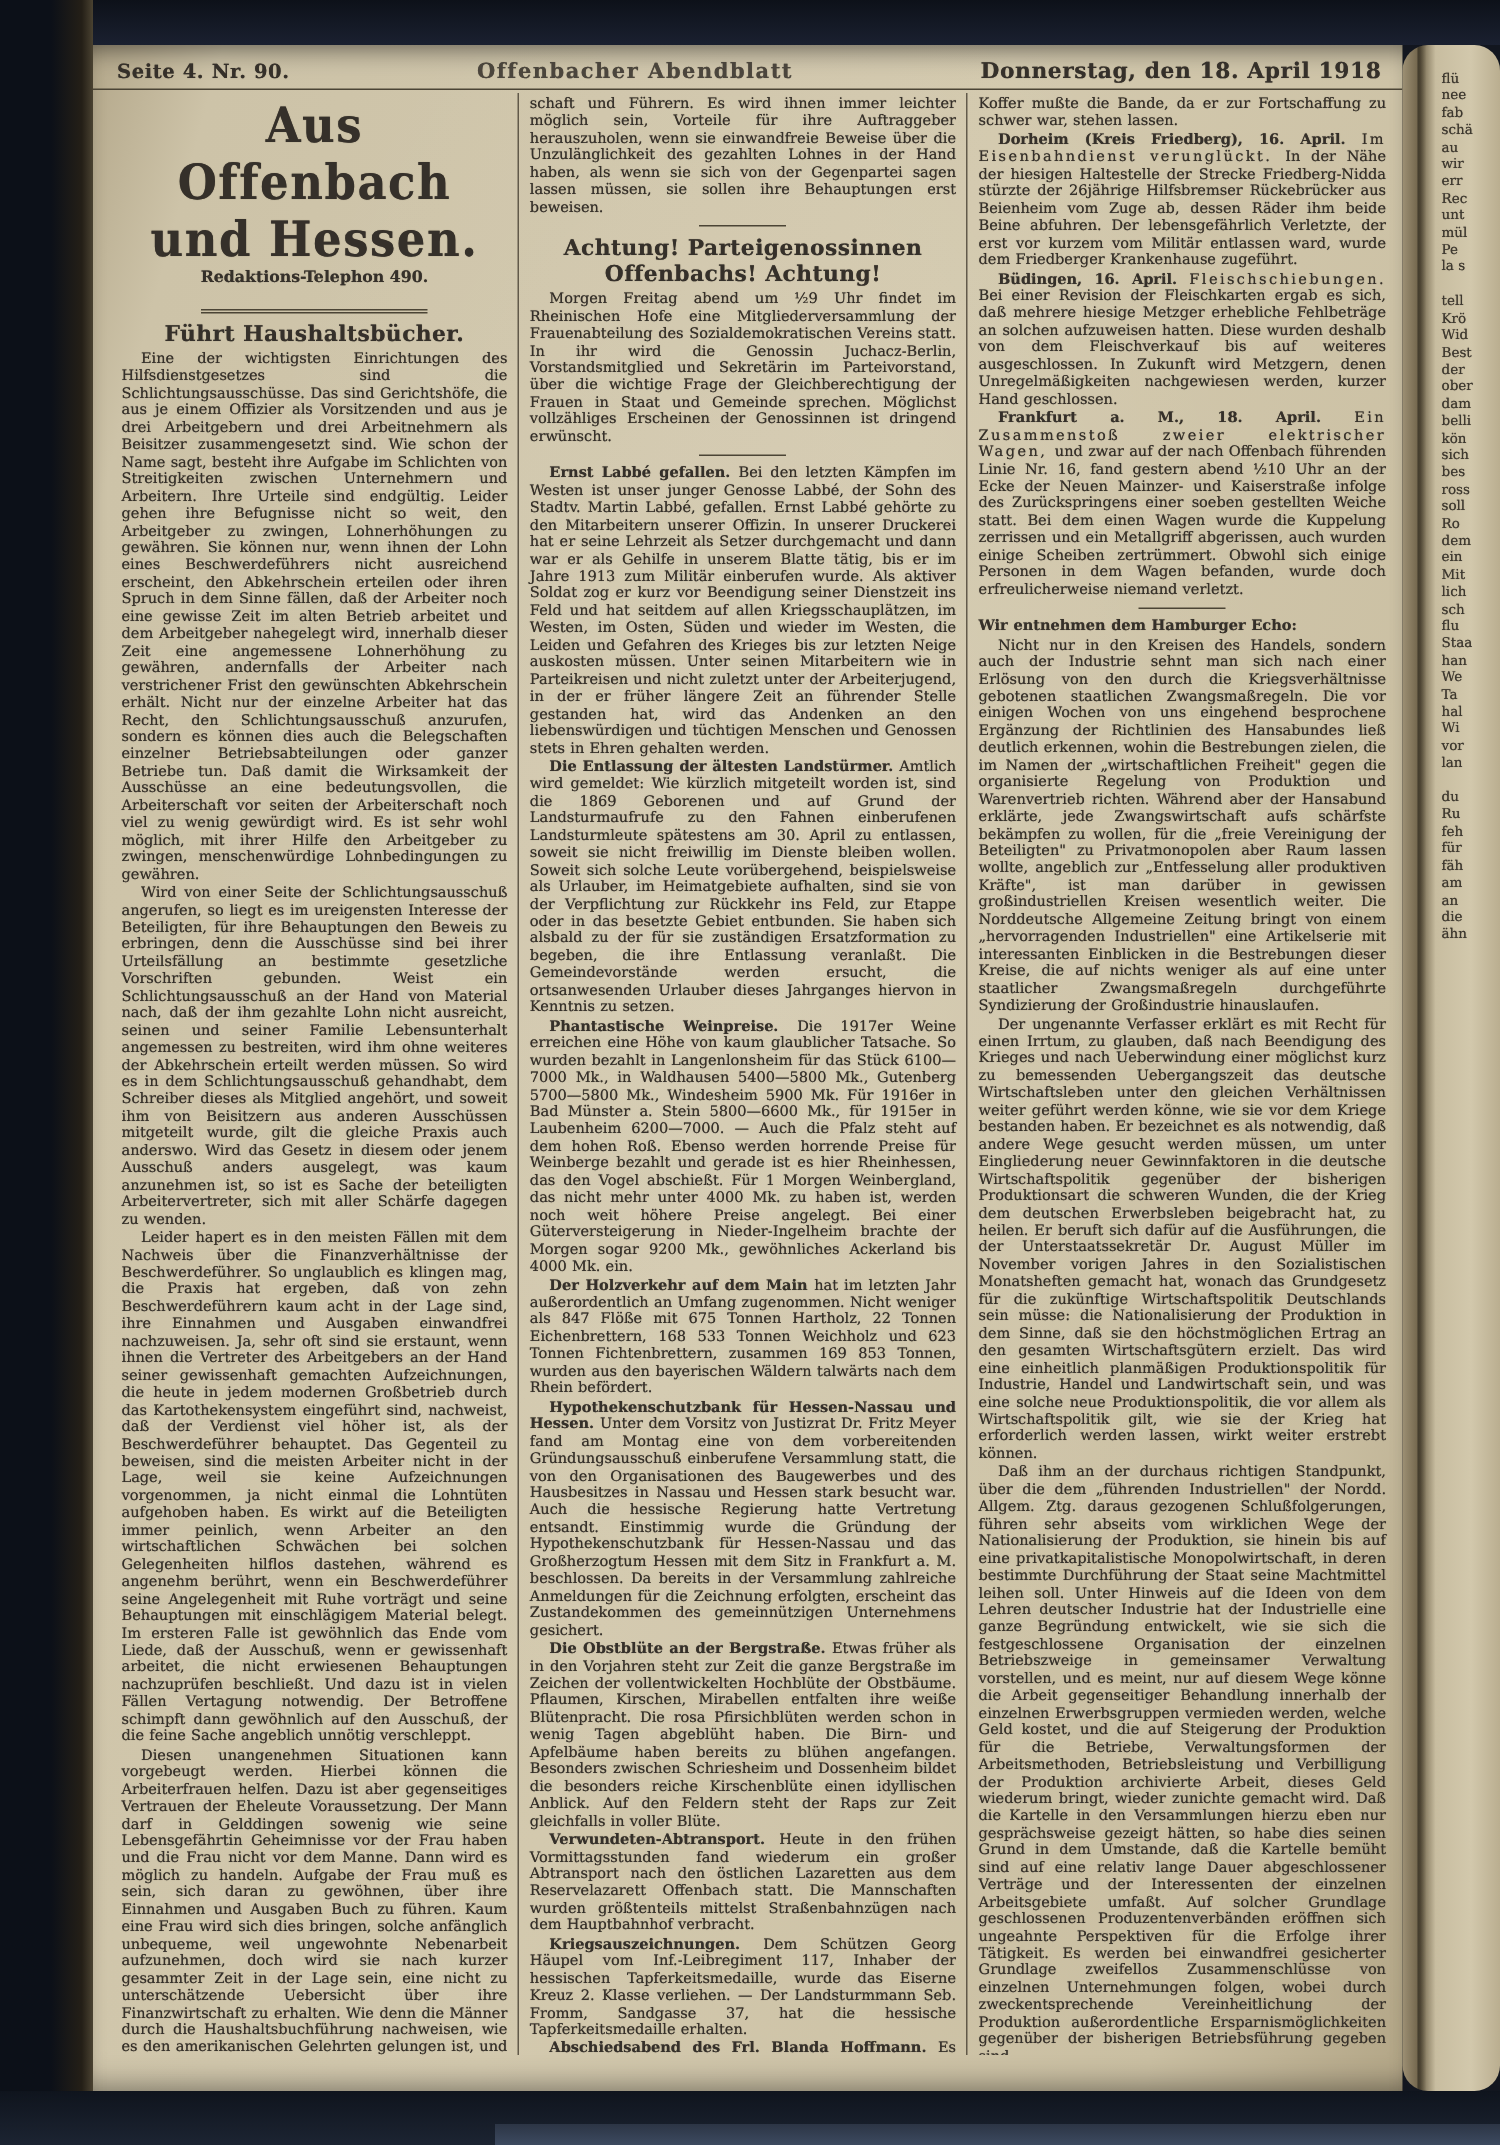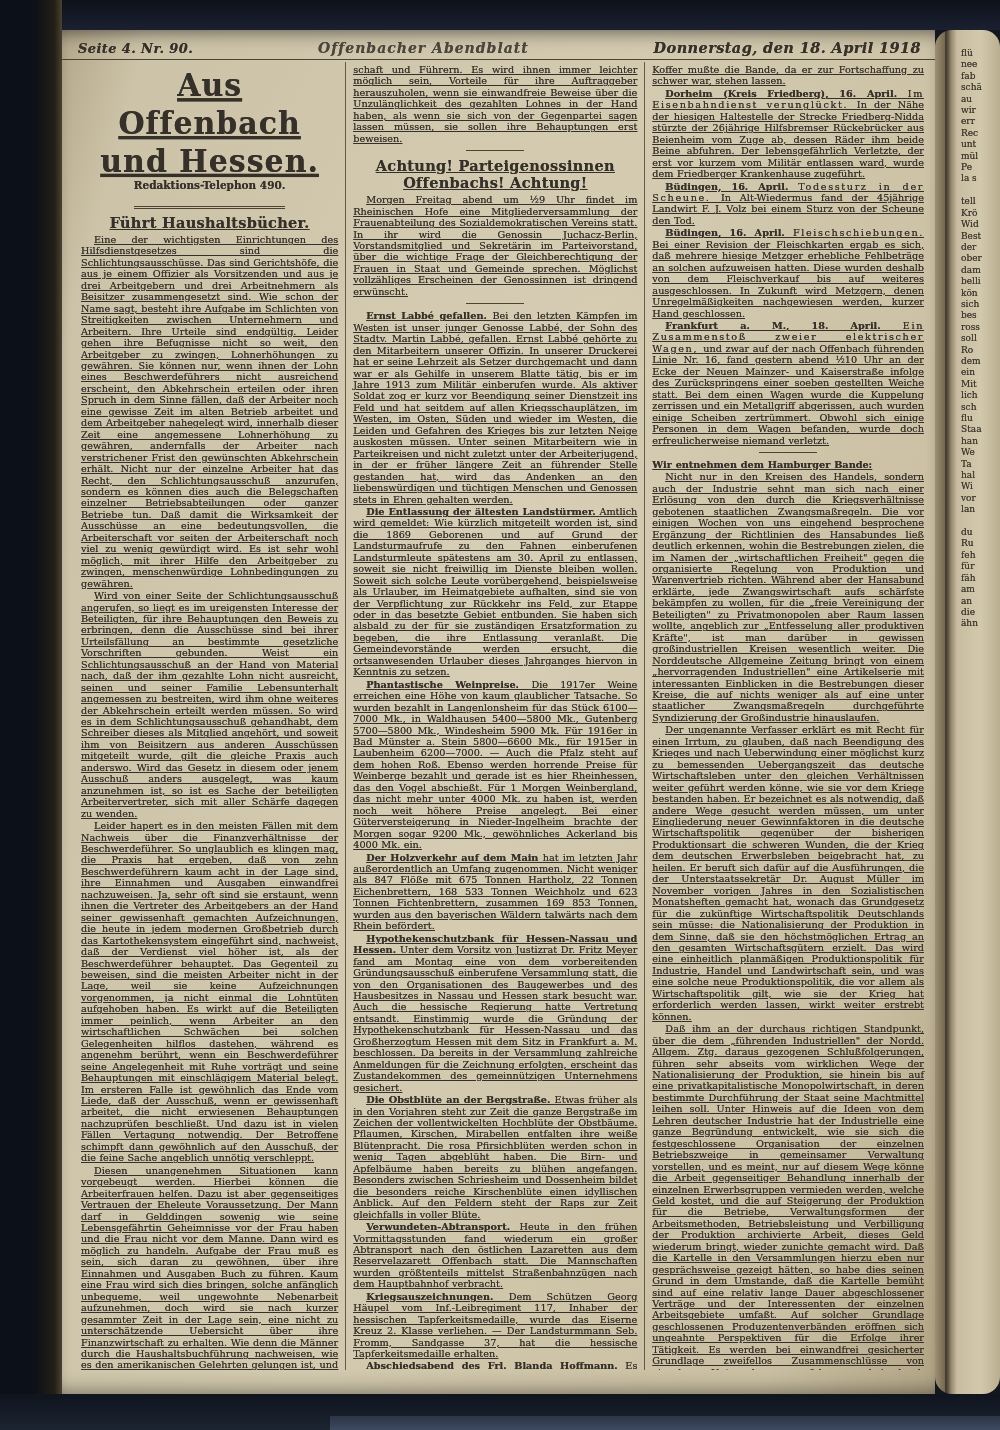--- a/index.html
+++ b/index.html
@@ -34,26 +34,26 @@
     background:linear-gradient(90deg,rgba(0,0,0,.45),rgba(0,0,0,0));}
   .edge .frag{
     position:absolute;left:26px;top:18px;width:40px;
     font-size:9px;line-height:11.4px;color:#3d382f;white-space:pre-line;
   }
   
   .masthead{
     display:flex;justify-content:space-between;align-items:baseline;
     padding:9px 14px 3px 16px;
     border-bottom:1.5px solid #4b4435;
-    font-weight:bold;font-size:13px;letter-spacing:.4px;font-style:italic;
+    font-weight:bold;font-size:13px;letter-spacing:.4px;
   }
   .masthead .mid{font-size:14px;letter-spacing:1px;opacity:.85;}
   .masthead .right{font-size:14.5px;}
   
-  .cols{display:flex;height:1308px;overflow:hidden;padding:2px 4px 0 12px;text-decoration:underline;}
+  .cols{display:flex;height:1308px;overflow:hidden;padding:2px 4px 0 12px;}
   .col{overflow:hidden;padding:2px 7px 0 7px;}
   .col-0{width:268px;}
   .col-1{width:296px;border-left:1px solid rgba(60,52,40,.75);border-right:1px solid rgba(60,52,40,.75);}
   .col-2{width:283px;}
   .col p{
     margin:0 0 1px 0;
     font-size:9.7px;line-height:11.45px;
     text-align:justify;text-indent:13px;
     word-spacing:.4px;
   }
@@ -111,25 +111,24 @@
         <p><span class="lead">Der Holzverkehr auf dem Main </span>hat im letzten Jahr außerordentlich an Umfang zugenommen. Nicht weniger als 847 Flöße mit 675 Tonnen Hartholz, 22 Tonnen Eichenbrettern, 168 533 Tonnen Weichholz und 623 Tonnen Fichtenbrettern, zusammen 169 853 Tonnen, wurden aus den bayerischen Wäldern talwärts nach dem Rhein befördert.</p>
         <p><span class="lead">Hypothekenschutzbank für Hessen-Nassau und Hessen. </span>Unter dem Vorsitz von Justizrat Dr. Fritz Meyer fand am Montag eine von dem vorbereitenden Gründungsausschuß einberufene Versammlung statt, die von den Organisationen des Baugewerbes und des Hausbesitzes in Nassau und Hessen stark besucht war. Auch die hessische Regierung hatte Vertretung entsandt. Einstimmig wurde die Gründung der Hypothekenschutzbank für Hessen-Nassau und das Großherzogtum Hessen mit dem Sitz in Frankfurt a. M. beschlossen. Da bereits in der Versammlung zahlreiche Anmeldungen für die Zeichnung erfolgten, erscheint das Zustandekommen des gemeinnützigen Unternehmens gesichert.</p>
         <p><span class="lead">Die Obstblüte an der Bergstraße. </span>Etwas früher als in den Vorjahren steht zur Zeit die ganze Bergstraße im Zeichen der vollentwickelten Hochblüte der Obstbäume. Pflaumen, Kirschen, Mirabellen entfalten ihre weiße Blütenpracht. Die rosa Pfirsichblüten werden schon in wenig Tagen abgeblüht haben. Die Birn- und Apfelbäume haben bereits zu blühen angefangen. Besonders zwischen Schriesheim und Dossenheim bildet die besonders reiche Kirschenblüte einen idyllischen Anblick. Auf den Feldern steht der Raps zur Zeit gleichfalls in voller Blüte.</p>
         <p><span class="lead">Verwundeten-Abtransport. </span>Heute in den frühen Vormittagsstunden fand wiederum ein großer Abtransport nach den östlichen Lazaretten aus dem Reservelazarett Offenbach statt. Die Mannschaften wurden größtenteils mittelst Straßenbahnzügen nach dem Hauptbahnhof verbracht.</p>
         <p><span class="lead">Kriegsauszeichnungen. </span>Dem Schützen Georg Häupel vom Inf.-Leibregiment 117, Inhaber der hessischen Tapferkeitsmedaille, wurde das Eiserne Kreuz 2. Klasse verliehen. — Der Landsturmmann Seb. Fromm, Sandgasse 37, hat die hessische Tapferkeitsmedaille erhalten.</p>
         <p><span class="lead">Abschiedsabend des Frl. Blanda Hoffmann. </span>Es dürfte von besonderem Interesse sein, zu erfahren, daß Frl. Blanda Hoffmann, 1. Soubrette vom Albert Schumann-Theater in Frankfurt, vorher am Offenbacher und Hanauer Stadttheater, am Sonntag, den 21. April, abends 7 Uhr, im Saalbau Albano (Schwanenhof, Herrnstraße), ihren Abschiedsabend veranstaltet, da sie ab 1. Mai an das Tivoli-Operetten-Theater Bremen verpflichtet worden ist. Es ist also allen Gelegenheit geboten, diese hervorragende Künstlerin noch einmal zu hören. Frl. Hoffmann wird eine Reihe schöner Wiener Lieder vortragen. Die Hanauer Dilettanten-Verbindung „Hanovia" hat sich bereit erklärt, das von ihr in Hanau zweimal hintereinander mit großem Erfolg aufgeführte Gerichtsstück „In Ewigkeit, Amen" von Anton Wildgans zur Darstellung zu bringen. Das Stück dürfte hier einen großen Erfolg davontragen, zumal die Rolle der Jenny Maria Dworak von Frl. Leontine Sagan vom Neuen Theater Frankfurt dargestellt wird. Ein Teil der Hanauer Garnisonskapelle wird das Programm durch gute Musikstücke verschönern. Die Eintrittspreise betragen: 1. Platz Mk. 2.50, 2. Platz Mk. 2.—, Gallerie ab Mk. 1.— Vorverkauf in der Hofbuchhandlung von Steinweg und im Zigarrengeschäft von Hauernagel, Frankfurterstr. Siehe Inserat.</p>
       </div>
     <div class="col col-2">
         <p class="ni">Koffer mußte die Bande, da er zur Fortschaffung zu schwer war, stehen lassen.</p>
         <p><span class="lead">Dorheim (Kreis Friedberg), 16. April. </span><span class="sperr">Im Eisenbahndienst verunglückt. </span>In der Nähe der hiesigen Haltestelle der Strecke Friedberg-Nidda stürzte der 26jährige Hilfsbremser Rückebrücker aus Beienheim vom Zuge ab, dessen Räder ihm beide Beine abfuhren. Der lebensgefährlich Verletzte, der erst vor kurzem vom Militär entlassen ward, wurde dem Friedberger Krankenhause zugeführt.</p>
-        <p><span class="lead">Büdingen, 16. April. </span><span class="sperr">Todessturz in der Scheune. </span>In Alt-Wiedermus fand der 45jährige Landwirt F. J. Volz bei einem Sturz von der Scheune den Tod.</p>
         <p><span class="lead">Büdingen, 16. April. </span><span class="sperr">Fleischschiebungen. </span>Bei einer Revision der Fleischkarten ergab es sich, daß mehrere hiesige Metzger erhebliche Fehlbeträge an solchen aufzuweisen hatten. Diese wurden deshalb von dem Fleischverkauf bis auf weiteres ausgeschlossen. In Zukunft wird Metzgern, denen Unregelmäßigkeiten nachgewiesen werden, kurzer Hand geschlossen.</p>
         <p><span class="lead">Frankfurt a. M., 18. April. </span><span class="sperr">Ein Zusammenstoß zweier elektrischer Wagen, </span>und zwar auf der nach Offenbach führenden Linie Nr. 16, fand gestern abend ½10 Uhr an der Ecke der Neuen Mainzer- und Kaiserstraße infolge des Zurückspringens einer soeben gestellten Weiche statt. Bei dem einen Wagen wurde die Kuppelung zerrissen und ein Metallgriff abgerissen, auch wurden einige Scheiben zertrümmert. Obwohl sich einige Personen in dem Wagen befanden, wurde doch erfreulicherweise niemand verletzt.</p>
         <div class="sep"></div>
-        <p class="ni"><span class="lead">Wir entnehmen dem Hamburger Bande: </span></p>
+        <p class="ni"><span class="lead">Wir entnehmen dem Hamburger Echo: </span></p>
         <p>Nicht nur in den Kreisen des Handels, sondern auch der Industrie sehnt man sich nach einer Erlösung von den durch die Kriegsverhältnisse gebotenen staatlichen Zwangsmaßregeln. Die vor einigen Wochen von uns eingehend besprochene Ergänzung der Richtlinien des Hansabundes ließ deutlich erkennen, wohin die Bestrebungen zielen, die im Namen der „wirtschaftlichen Freiheit" gegen die organisierte Regelung von Produktion und Warenvertrieb richten. Während aber der Hansabund erklärte, jede Zwangswirtschaft aufs schärfste bekämpfen zu wollen, für die „freie Vereinigung der Beteiligten" zu Privatmonopolen aber Raum lassen wollte, angeblich zur „Entfesselung aller produktiven Kräfte", ist man darüber in gewissen großindustriellen Kreisen wesentlich weiter. Die Norddeutsche Allgemeine Zeitung bringt von einem „hervorragenden Industriellen" eine Artikelserie mit interessanten Einblicken in die Bestrebungen dieser Kreise, die auf nichts weniger als auf eine unter staatlicher Zwangsmaßregeln durchgeführte Syndizierung der Großindustrie hinauslaufen.</p>
         <p>Der ungenannte Verfasser erklärt es mit Recht für einen Irrtum, zu glauben, daß nach Beendigung des Krieges und nach Ueberwindung einer möglichst kurz zu bemessenden Uebergangszeit das deutsche Wirtschaftsleben unter den gleichen Verhältnissen weiter geführt werden könne, wie sie vor dem Kriege bestanden haben. Er bezeichnet es als notwendig, daß andere Wege gesucht werden müssen, um unter Eingliederung neuer Gewinnfaktoren in die deutsche Wirtschaftspolitik gegenüber der bisherigen Produktionsart die schweren Wunden, die der Krieg dem deutschen Erwerbsleben beigebracht hat, zu heilen. Er beruft sich dafür auf die Ausführungen, die der Unterstaatssekretär Dr. August Müller im November vorigen Jahres in den Sozialistischen Monatsheften gemacht hat, wonach das Grundgesetz für die zukünftige Wirtschaftspolitik Deutschlands sein müsse: die Nationalisierung der Produktion in dem Sinne, daß sie den höchstmöglichen Ertrag an den gesamten Wirtschaftsgütern erzielt. Das wird eine einheitlich planmäßigen Produktionspolitik für Industrie, Handel und Landwirtschaft sein, und was eine solche neue Produktionspolitik, die vor allem als Wirtschaftspolitik gilt, wie sie der Krieg hat erforderlich werden lassen, wirkt weiter erstrebt können.</p>
         <p>Daß ihm an der durchaus richtigen Standpunkt, über die dem „führenden Industriellen" der Nordd. Allgem. Ztg. daraus gezogenen Schlußfolgerungen, führen sehr abseits vom wirklichen Wege der Nationalisierung der Produktion, sie hinein bis auf eine privatkapitalistische Monopolwirtschaft, in deren bestimmte Durchführung der Staat seine Machtmittel leihen soll. Unter Hinweis auf die Ideen von dem Lehren deutscher Industrie hat der Industrielle eine ganze Begründung entwickelt, wie sie sich die festgeschlossene Organisation der einzelnen Betriebszweige in gemeinsamer Verwaltung vorstellen, und es meint, nur auf diesem Wege könne die Arbeit gegenseitiger Behandlung innerhalb der einzelnen Erwerbsgruppen vermieden werden, welche Geld kostet, und die auf Steigerung der Produktion für die Betriebe, Verwaltungsformen der Arbeitsmethoden, Betriebsleistung und Verbilligung der Produktion archivierte Arbeit, dieses Geld wiederum bringt, wieder zunichte gemacht wird. Daß die Kartelle in den Versammlungen hierzu eben nur gesprächsweise gezeigt hätten, so habe dies seinen Grund in dem Umstande, daß die Kartelle bemüht sind auf eine relativ lange Dauer abgeschlossener Verträge und der Interessenten der einzelnen Arbeitsgebiete umfaßt. Auf solcher Grundlage geschlossenen Produzentenverbänden eröffnen sich ungeahnte Perspektiven für die Erfolge ihrer Tätigkeit. Es werden bei einwandfrei gesicherter Grundlage zweifellos Zusammenschlüsse von einzelnen Unternehmungen folgen, wobei durch zweckentsprechende Vereinheitlichung der Produktion außerordentliche Ersparnismöglichkeiten gegenüber der bisherigen Betriebsführung gegeben sind.</p>
       </div>
   </div>
 </div>
 
 <div class="edge">
   <div class="crease"></div>
   <div class="frag">flü

